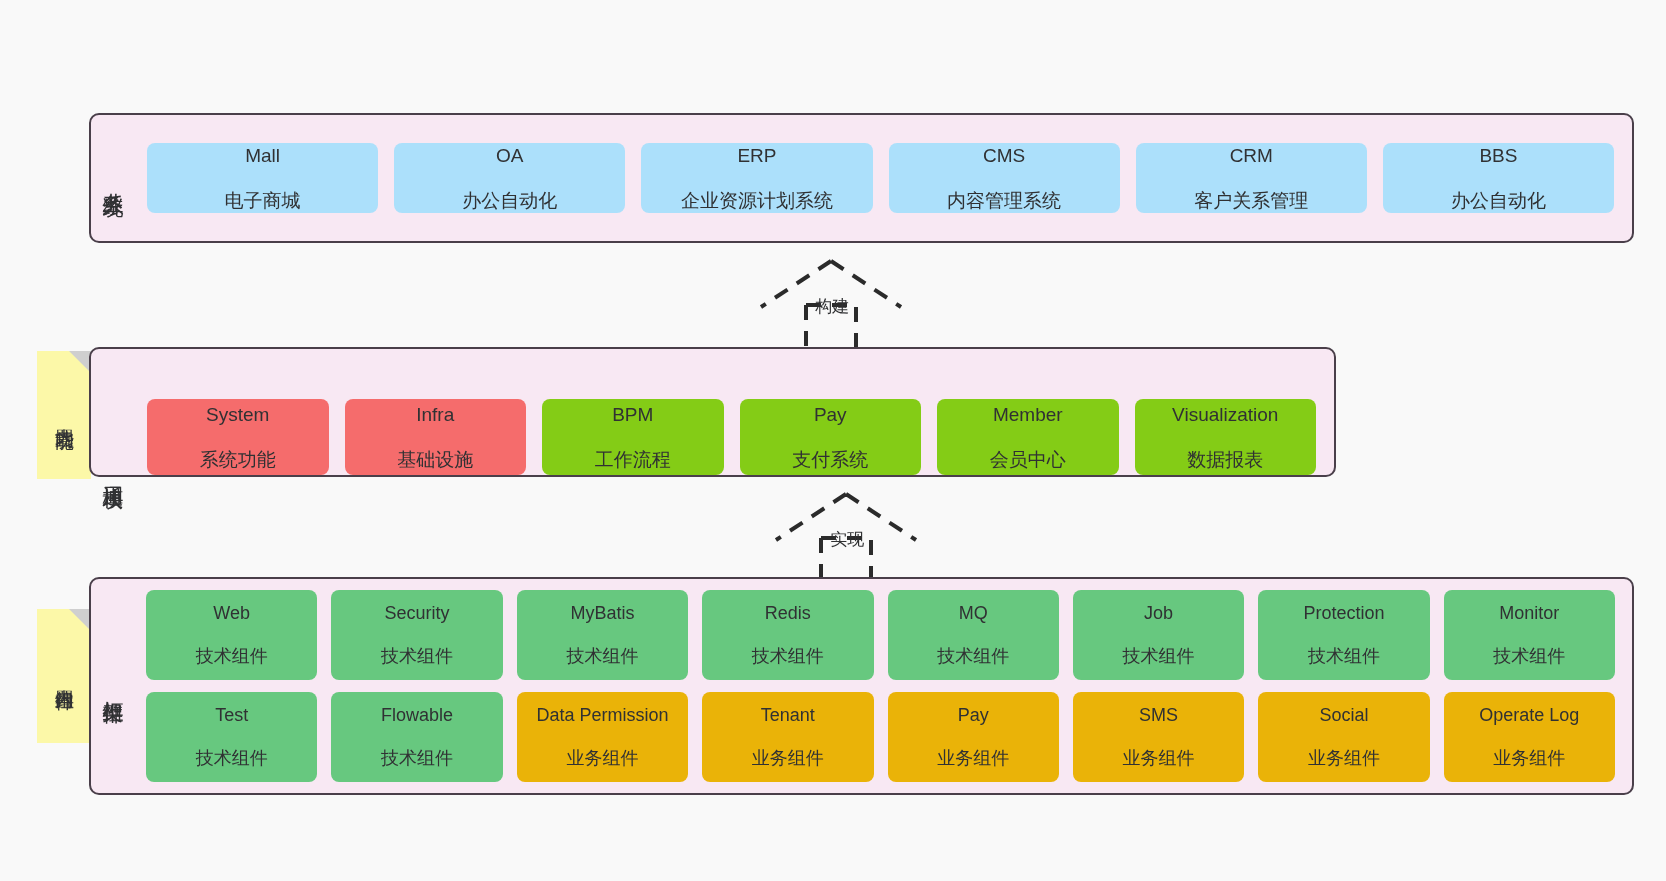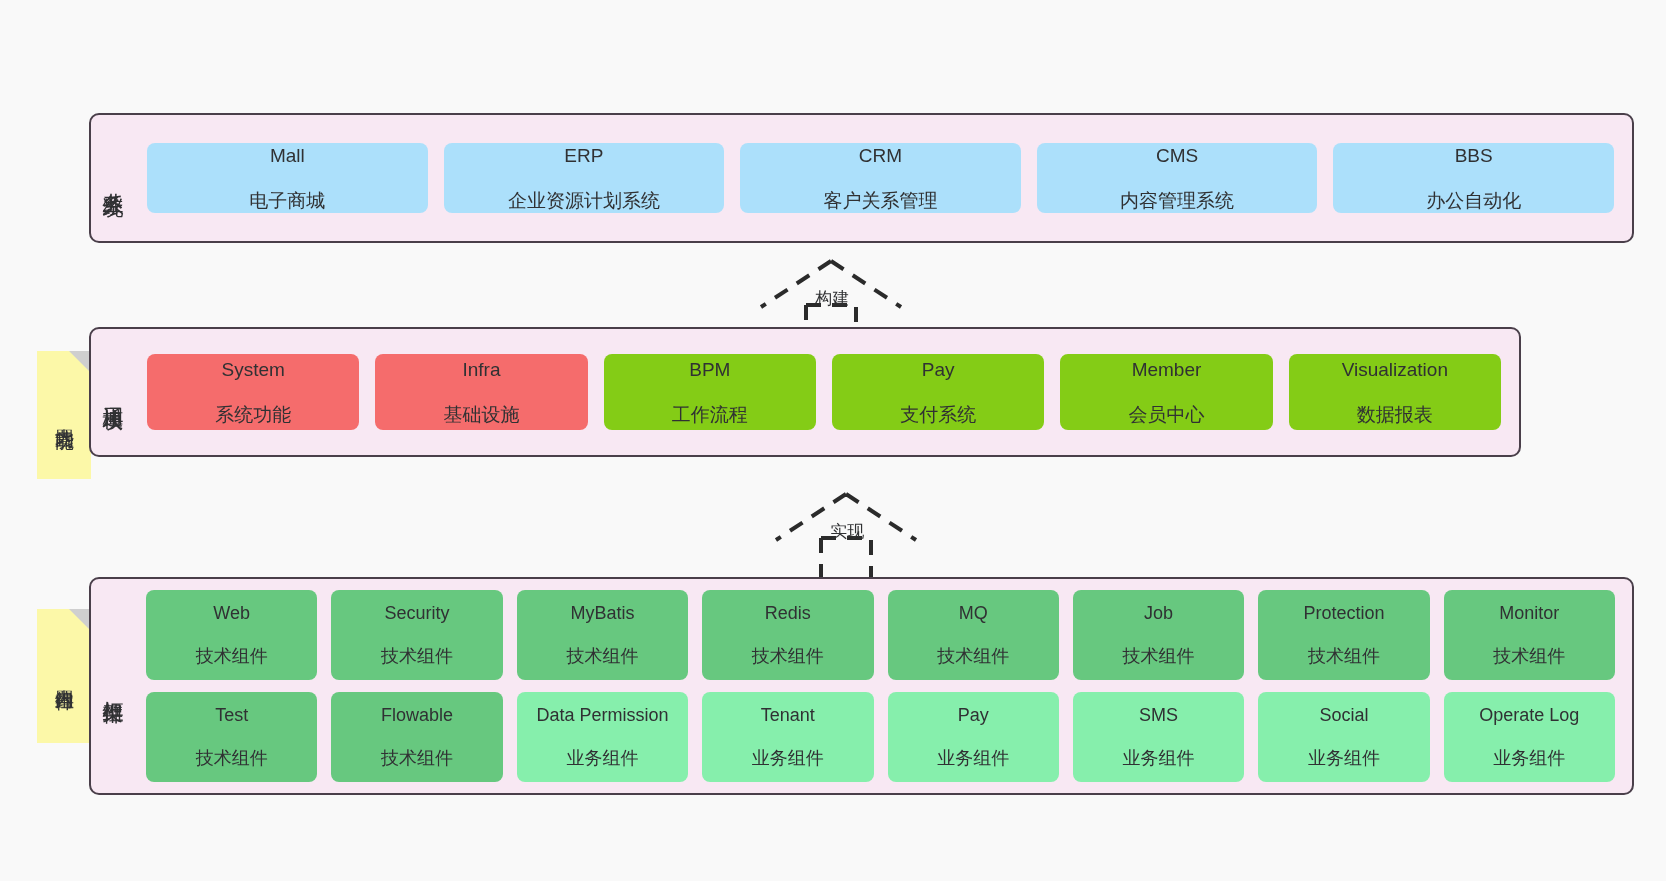--- a/index.html
+++ b/index.html
@@ -80,37 +80,38 @@
     padding: 4px 6px;
   }
   .cell .en { display: block; }
   .cell .cn { display: block; margin-top: 20px; }
 
   
   .c-blue        { background: #ace0fb; }
   .c-red         { background: #f56c6c; }
   .c-pink        { background: #84cc16; }
   .c-green       { background: #67c87f; }
-  .c-greenlight  { background: #86efac; }
+  .c-greenlight  { background: #eab308; }
 
   
   #layer-business {
     left: 89px;
     top: 113px;
     width: 1545px;
     height: 130px;
   }
   #layer-business .cell { height: 70px; }
 
   
   #layer-modules {
     left: 89px;
-    top: 327px;
-    width: 1432px;
+    top: 347px;
+    width: 1247px;
     height: 130px;
+    align-items: flex-end;
   }
   #layer-modules .cell { height: 76px; }
 
   
   #layer-framework {
     left: 89px;
     top: 577px;
     width: 1545px;
     height: 218px;
   }
@@ -158,21 +159,21 @@
   
   .uml-arrow {
     position: absolute;
     width: 160px;
     height: 96px;
   }
   .uml-arrow .lbl {
     position: absolute;
     left: 50%;
     transform: translateX(-46%);
-    top: 32px;
+    top: 40px;
     font-size: 17px;
     color: #303133;
     background: transparent;
     white-space: nowrap;
     text-align: center;
   }
   #arrow-build { left: 751px; top: 255px; }
   #arrow-impl  { left: 766px; top: 488px; }
 </style>
 </head>
@@ -182,30 +183,34 @@
 
   <div class="layer" id="layer-business">
     <div class="layer-title">业务系统</div>
     <div class="layer-body">
       <div class="row">
         <div class="cell c-blue">
           <span class="en">Mall</span>
           <span class="cn">电子商城</span>
         </div>
         <div class="cell c-blue">
+          <span class="en">OA</span>
+          <span class="cn">办公自动化</span>
+        </div>
+        <div class="cell c-blue">
           <span class="en">ERP</span>
           <span class="cn">企业资源计划系统</span>
         </div>
         <div class="cell c-blue">
+          <span class="en">CMS</span>
+          <span class="cn">内容管理系统</span>
+        </div>
+        <div class="cell c-blue">
           <span class="en">CRM</span>
           <span class="cn">客户关系管理</span>
-        </div>
-        <div class="cell c-blue">
-          <span class="en">CMS</span>
-          <span class="cn">内容管理系统</span>
         </div>
         <div class="cell c-blue">
           <span class="en">BBS</span>
           <span class="cn">办公自动化</span>
         </div>
       </div>
     </div>
   </div>
 
   <div class="uml-arrow" id="arrow-build">

